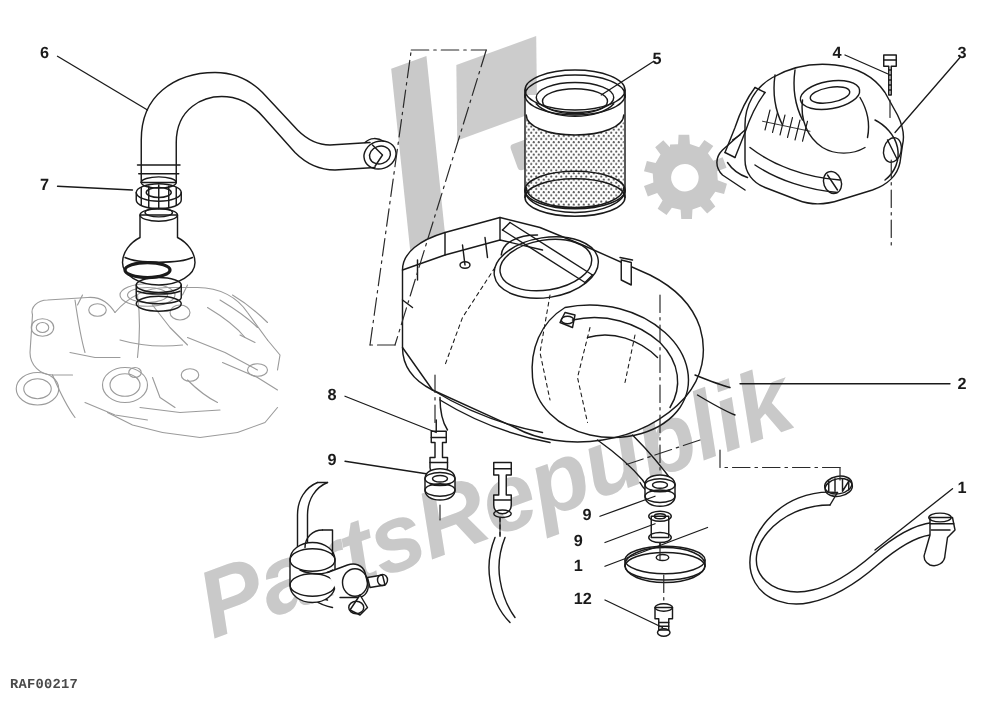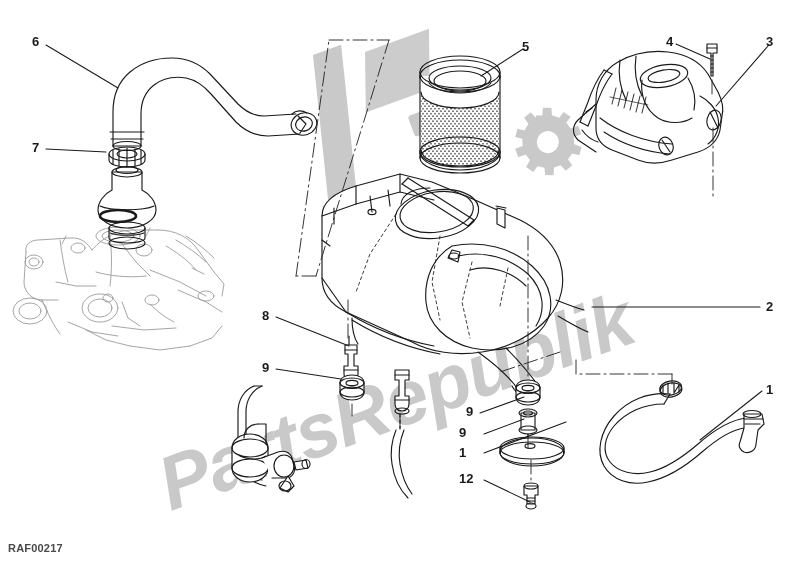--- a/index.html
+++ b/index.html
@@ -10,21 +10,21 @@
   }
   #stage{position:absolute;left:0;top:0;width:800px;height:564px;background:#ffffff;}
   svg.layer{position:absolute;left:0;top:0;width:800px;height:564px;}
   .callout-num{
     position:absolute;font-family:"Liberation Sans", sans-serif;
     font-size:13px;font-weight:bold;color:#1a1a1a;
     line-height:1;white-space:nowrap;user-select:none;
   }
   .diagram-code{
     position:absolute;left:8px;top:542px;
-    font-family:Liberation Sans, sans-serif;
+    font-family:Liberation Mono, monospace;
     font-size:11px;font-weight:bold;color:#4a4a4a;letter-spacing:.2px;
   }
   .wm-text{
     fill:#c9c9c9;
     font-family:"Liberation Sans", sans-serif;
     font-weight:bold;font-style:italic;
     font-size:76px;
     letter-spacing:-1px;
   }
 </style>

